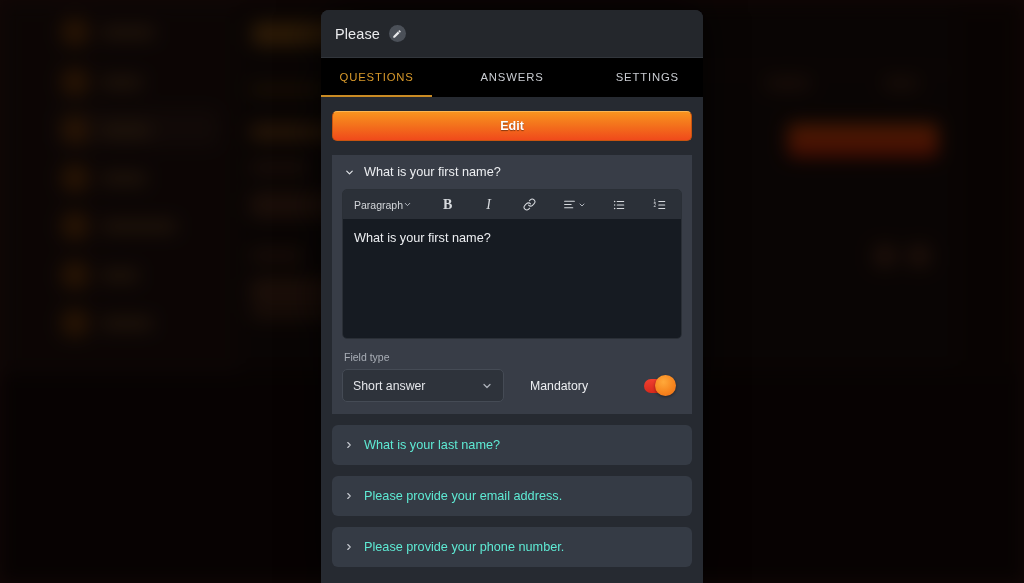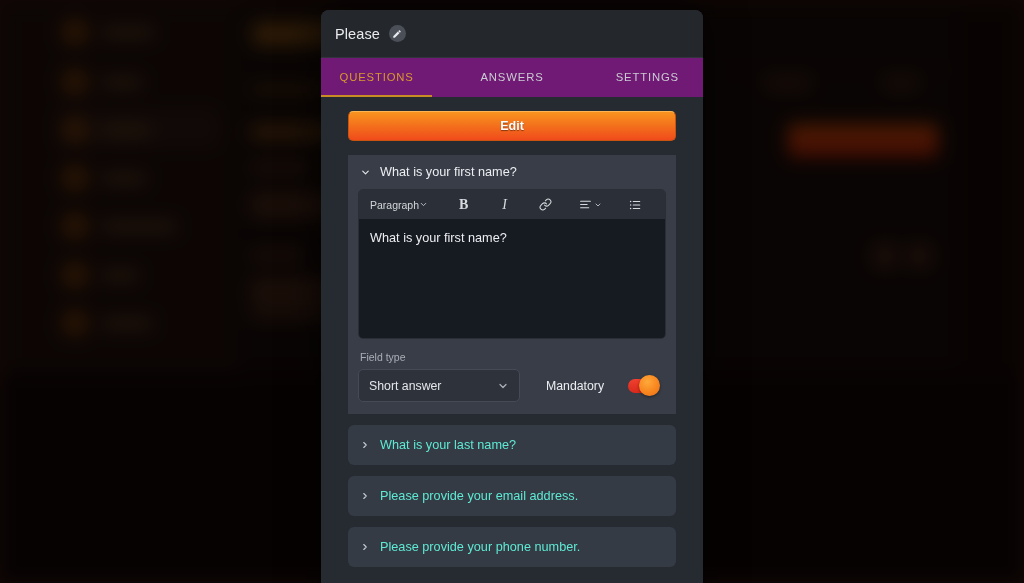--- a/index.html
+++ b/index.html
@@ -97,41 +97,41 @@
   .edit-pencil {
     width: 17px; height: 17px; border-radius: 50%;
     background: #4b5058;
     margin-left: 9px;
     display: inline-flex; align-items: center; justify-content: center;
     cursor: pointer;
   }
   .edit-pencil svg { width: 10px; height: 10px; display: block; }
 
   .tabbar {
-    background: #701a75;
+    background: #000000;
     display: flex;
     border-top: 1px solid #32363c;
     flex: 0 0 auto;
     gap: 24px;
   }
   .tab {
     flex: 1;
     text-align: center;
     font-size: 11.3px;
     letter-spacing: .85px;
     color: #c9ccd1;
     padding: 13px 0 12px;
     cursor: pointer;
     border-bottom: 2.5px solid transparent;
   }
   .tab.active { color: #d99a2b; border-bottom-color: #c98b24; }
 
   .modal-body {
     flex: 1 1 auto;
-    padding: 14px 27px 0;
+    padding: 14px 11px 0;
     overflow: hidden;
   }
 
   .btn-row { display: flex; gap: 11px; margin-bottom: 14px; }
   .btn {
     flex: 1;
     height: 30px;
     border-radius: 5px;
     font-size: 12.5px;
     font-weight: bold;

